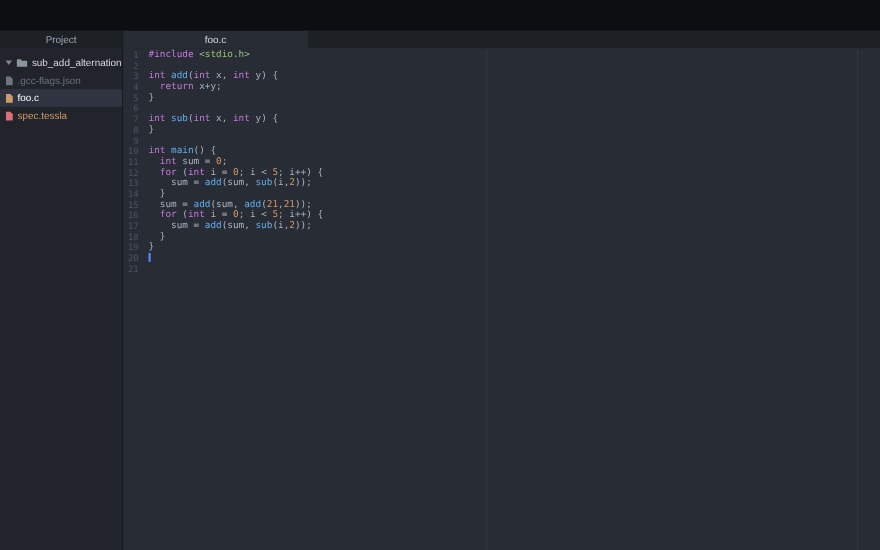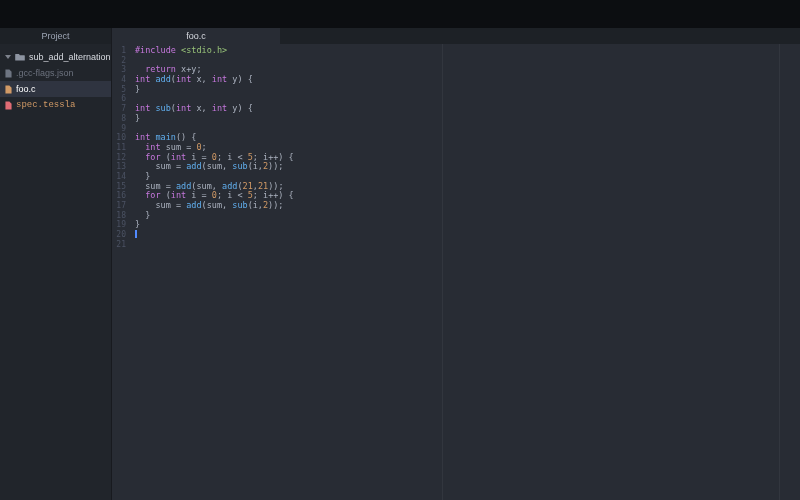--- a/index.html
+++ b/index.html
@@ -11,21 +11,21 @@
   .tree-panel { position:absolute; left:0; top:0; width:112px; bottom:24px;
                 background:var(--panel_bg); border-right:1px solid var(--border); }
   .panel-header { height:16px; background:var(--topbar_bg); color:var(--text_muted);
                   font-size:9px; display:flex; align-items:center; justify-content:center; }
   .tree { padding-top:5px; }
   .tree-row { height:16px; display:flex; align-items:center; gap:4px; padding-left:5px;
               font-size:9px; color:var(--text_bright); white-space:nowrap; cursor:default; }
   .tree-row.file { }
   .tree-row.selected { background:var(--selection_bg); color:#fff; }
   .tree-row.ignored { color:var(--ignored_file); }
-  .tree-row.modified { color:var(--modified_file);font-family:Liberation Mono, monospace; }
+  .tree-row.modified { color:var(--modified_file); }
   .chevron { width:0; height:0; border-left:3px solid transparent; border-right:3px solid transparent;
              border-top:4px solid #7d828c; flex:0 0 auto; }
   .icon svg { display:block; }
   .icon { flex:0 0 auto; display:flex; align-items:center; }
   .icon-folder { color:#8d94a1; }
   .icon-json   { color:var(--icon_json); }
   .icon-c      { color:var(--icon_c); }
   .icon-tessla { color:var(--icon_tessla); }
 
   
@@ -137,22 +137,22 @@
         <div class="ln">18</div>
         <div class="ln">19</div>
         <div class="ln">20</div>
         <div class="ln">21</div>
       </div>
     <div class="code" id="code">
       <div class="wrap-guide g1"></div>
       <div class="wrap-guide g2"></div>
     <div class="code-line"><span class="tok-kw">#include</span><span class="tok-pl"> </span><span class="tok-str">&lt;stdio.h&gt;</span></div>
         <div class="code-line"></div>
+        <div class="code-line"><span class="tok-kw">int</span><span class="tok-pl"> </span><span class="tok-fn">add</span><span class="tok-pl">(</span><span class="tok-kw">int</span><span class="tok-pl"> x, </span><span class="tok-kw">int</span><span class="tok-pl"> y) {</span></div>
         <div class="code-line"><span class="tok-pl">  </span><span class="tok-kw">return</span><span class="tok-pl"> x+y;</span></div>
-        <div class="code-line"><span class="tok-kw">int</span><span class="tok-pl"> </span><span class="tok-fn">add</span><span class="tok-pl">(</span><span class="tok-kw">int</span><span class="tok-pl"> x, </span><span class="tok-kw">int</span><span class="tok-pl"> y) {</span></div>
         <div class="code-line"><span class="tok-pl">}</span></div>
         <div class="code-line"></div>
         <div class="code-line"><span class="tok-kw">int</span><span class="tok-pl"> </span><span class="tok-fn">sub</span><span class="tok-pl">(</span><span class="tok-kw">int</span><span class="tok-pl"> x, </span><span class="tok-kw">int</span><span class="tok-pl"> y) {</span></div>
         <div class="code-line"><span class="tok-pl">}</span></div>
         <div class="code-line"></div>
         <div class="code-line"><span class="tok-kw">int</span><span class="tok-pl"> </span><span class="tok-fn">main</span><span class="tok-pl">() {</span></div>
         <div class="code-line"><span class="tok-pl">  </span><span class="tok-kw">int</span><span class="tok-pl"> sum = </span><span class="tok-num">0</span><span class="tok-pl">;</span></div>
         <div class="code-line"><span class="tok-pl">  </span><span class="tok-kw">for</span><span class="tok-pl"> (</span><span class="tok-kw">int</span><span class="tok-pl"> i = </span><span class="tok-num">0</span><span class="tok-pl">; i &lt; </span><span class="tok-num">5</span><span class="tok-pl">; i++) {</span></div>
         <div class="code-line"><span class="tok-pl">    sum = </span><span class="tok-fn">add</span><span class="tok-pl">(sum, </span><span class="tok-fn">sub</span><span class="tok-pl">(i,</span><span class="tok-num">2</span><span class="tok-pl">));</span></div>
         <div class="code-line"><span class="tok-pl">  }</span></div>

